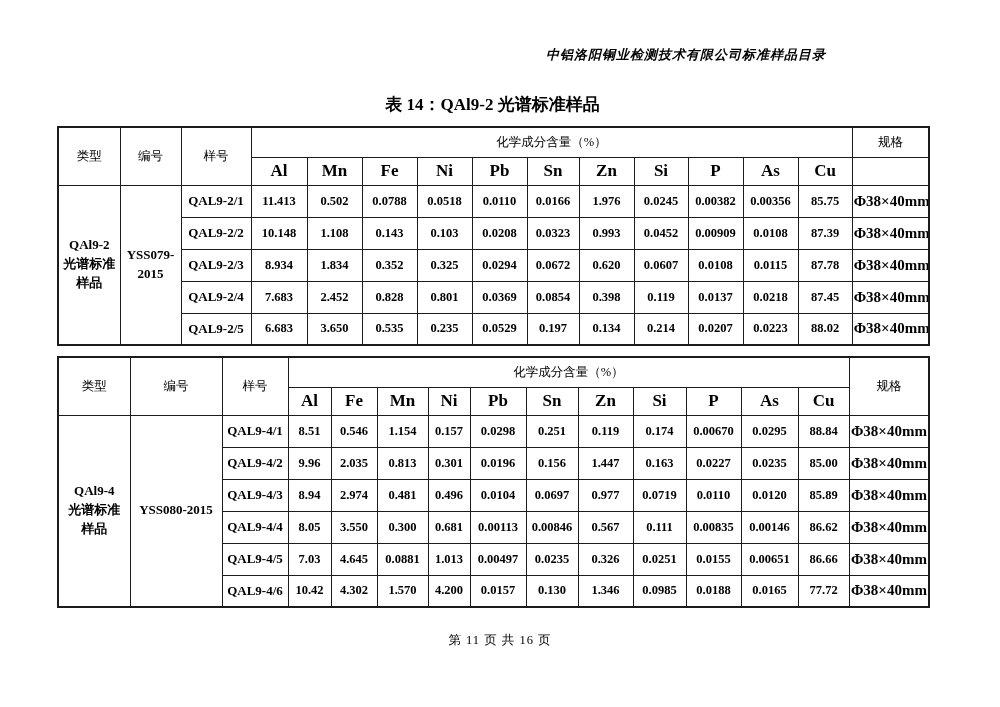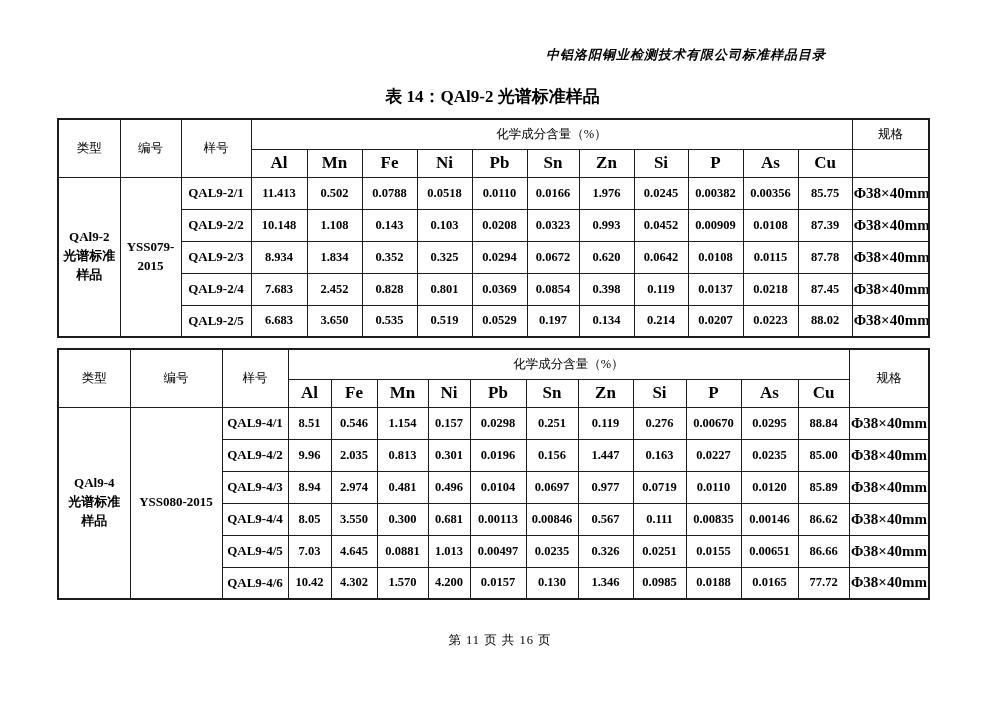--- a/index.html
+++ b/index.html
@@ -15,21 +15,21 @@
     text-align: right;
     font-size: 13px; font-weight: bold; font-style: italic;
     letter-spacing: 1px;
   }
   .content { position: absolute; left: 57px; top: 86px; width: 871px; }
   .table-title {
     margin: 0; text-align: center;
     font-size: 17px; font-weight: bold;
     height: 22px; line-height: 22px;
   }
-  .title-gap-1 { margin-top: 0; }
+  .title-gap-1 { margin-top: 8px; }
   .table-gap { margin-top: 10px; }
   .title-gap-2 { margin-top: 15px; }
   table.sample-table {
     border-collapse: collapse; table-layout: fixed;
     width: 871px;
     border: 2px solid #1c1c1c;
   }
   table.sample-table th, table.sample-table td {
     border: 1px solid #1c1c1c;
     text-align: center; vertical-align: middle;
@@ -142,21 +142,21 @@
           </tr>
           <tr>
             <td class="sample-cell">QAL9-2/3</td>
             <td class="value-cell">8.934</td>
             <td class="value-cell">1.834</td>
             <td class="value-cell">0.352</td>
             <td class="value-cell">0.325</td>
             <td class="value-cell">0.0294</td>
             <td class="value-cell">0.0672</td>
             <td class="value-cell">0.620</td>
-            <td class="value-cell">0.0642</td>
+            <td class="value-cell">0.0607</td>
             <td class="value-cell">0.0108</td>
             <td class="value-cell">0.0115</td>
             <td class="value-cell">87.78</td>
             <td class="spec-cell">Φ38×40mm</td>
           </tr>
           <tr>
             <td class="sample-cell">QAL9-2/4</td>
             <td class="value-cell">7.683</td>
             <td class="value-cell">2.452</td>
             <td class="value-cell">0.828</td>
@@ -168,21 +168,21 @@
             <td class="value-cell">0.0137</td>
             <td class="value-cell">0.0218</td>
             <td class="value-cell">87.45</td>
             <td class="spec-cell">Φ38×40mm</td>
           </tr>
           <tr>
             <td class="sample-cell">QAL9-2/5</td>
             <td class="value-cell">6.683</td>
             <td class="value-cell">3.650</td>
             <td class="value-cell">0.535</td>
-            <td class="value-cell">0.519</td>
+            <td class="value-cell">0.235</td>
             <td class="value-cell">0.0529</td>
             <td class="value-cell">0.197</td>
             <td class="value-cell">0.134</td>
             <td class="value-cell">0.214</td>
             <td class="value-cell">0.0207</td>
             <td class="value-cell">0.0223</td>
             <td class="value-cell">88.02</td>
             <td class="spec-cell">Φ38×40mm</td>
           </tr>
         </tbody>
@@ -236,21 +236,21 @@
 样品</td>
             <td class="code-cell" rowspan="6">YSS080-2015</td>
             <td class="sample-cell">QAL9-4/1</td>
             <td class="value-cell">8.51</td>
             <td class="value-cell">0.546</td>
             <td class="value-cell">1.154</td>
             <td class="value-cell">0.157</td>
             <td class="value-cell">0.0298</td>
             <td class="value-cell">0.251</td>
             <td class="value-cell">0.119</td>
-            <td class="value-cell">0.276</td>
+            <td class="value-cell">0.174</td>
             <td class="value-cell">0.00670</td>
             <td class="value-cell">0.0295</td>
             <td class="value-cell">88.84</td>
             <td class="spec-cell">Φ38×40mm</td>
           </tr>
           <tr>
             <td class="sample-cell">QAL9-4/2</td>
             <td class="value-cell">9.96</td>
             <td class="value-cell">2.035</td>
             <td class="value-cell">0.813</td>

